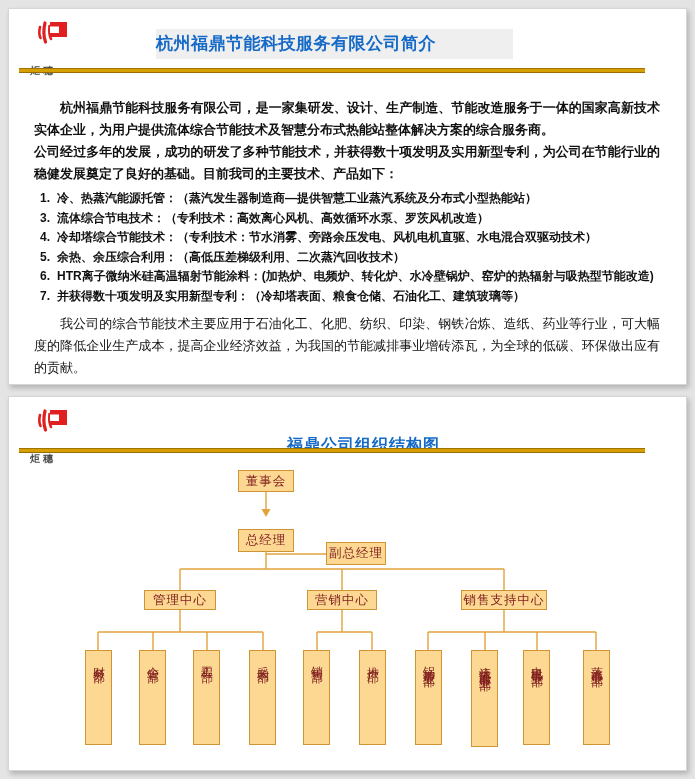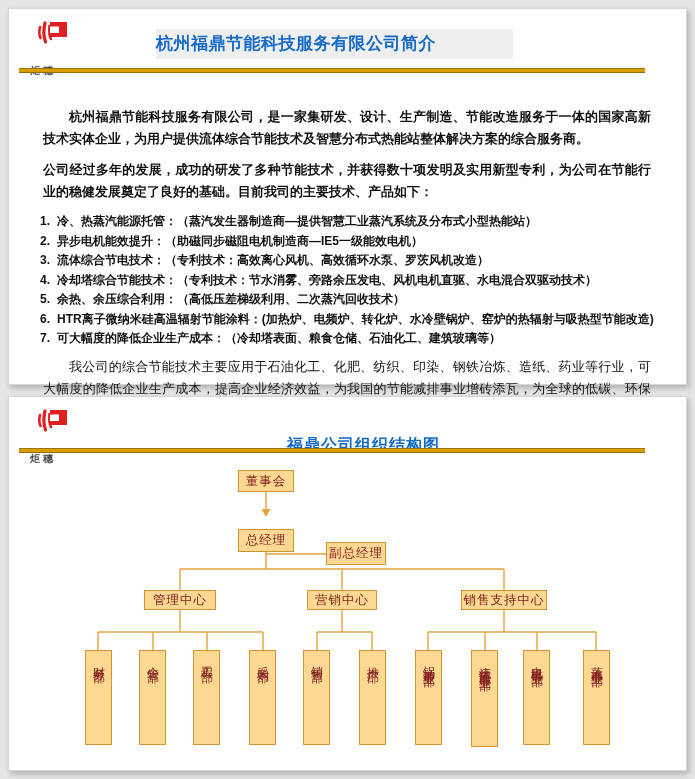--- a/index.html
+++ b/index.html
@@ -40,21 +40,21 @@
     background:linear-gradient(180deg,#a07200 0 22%,#d79e00 22% 78%,#9a6d00 78% 100%);
   }
   .card1 .gold-rule{top:59px;}
   .card2 .gold-rule{top:51px;}
 
   
   .body-text{
     position:absolute;left:25px;right:26px;top:88px;
     color:#111111;text-align:justify;
   }
-  .body-text p{margin:9px;font-size:13px;line-height:22px;}
+  .body-text p{margin:0;font-size:13px;line-height:22px;}
   .p-bold{font-weight:bold;}
   .indent{text-indent:2em;}
   .tech-list{margin:4px 0 0 0;padding:0;list-style:none;}
   .tech-list li{
     font-size:12px;line-height:19.5px;font-weight:bold;
     white-space:nowrap;overflow:hidden;
   }
   .tech-list .num{display:inline-block;width:17px;margin-left:6px;}
   .closing{margin-top:7px !important;}
 
@@ -104,26 +104,25 @@
     <h1>杭州福鼎节能科技服务有限公司简介</h1>
   </div>
 
   <div class="gold-rule"></div>
 
   <div class="body-text">
     <p class="indent p-bold">杭州福鼎节能科技服务有限公司，是一家集研发、设计、生产制造、节能改造服务于一体的国家高新技术实体企业，为用户提供流体综合节能技术及智慧分布式热能站整体解决方案的综合服务商。</p>
     <p class="p-bold">公司经过多年的发展，成功的研发了多种节能技术，并获得数十项发明及实用新型专利，为公司在节能行业的稳健发展奠定了良好的基础。目前我司的主要技术、产品如下：</p>
     <ol class="tech-list">
       <li><span class="num">1.</span><span>冷、热蒸汽能源托管：（蒸汽发生器制造商—提供智慧工业蒸汽系统及分布式小型热能站）</span></li>
-      <li><span class="num">2.</span><span>异步电机能效提升：（助磁同步磁阻电机制造商—IE5一级能效电机）</span></li>
       <li><span class="num">3.</span><span>流体综合节电技术：（专利技术：高效离心风机、高效循环水泵、罗茨风机改造）</span></li>
       <li><span class="num">4.</span><span>冷却塔综合节能技术：（专利技术：节水消雾、旁路余压发电、风机电机直驱、水电混合双驱动技术）</span></li>
       <li><span class="num">5.</span><span>余热、余压综合利用：（高低压差梯级利用、二次蒸汽回收技术）</span></li>
       <li><span class="num">6.</span><span>HTR离子微纳米硅高温辐射节能涂料：(加热炉、电频炉、转化炉、水冷壁锅炉、窑炉的热辐射与吸热型节能改造)</span></li>
-      <li><span class="num">7.</span><span>可大幅度的降低企业生产成本：（冷却塔表面、粮食仓储、石油化工、建筑玻璃等）</span></li>
+      <li><span class="num">7.</span><span>并获得数十项发明及实用新型专利：（冷却塔表面、粮食仓储、石油化工、建筑玻璃等）</span></li>
     </ol>
     <p class="indent closing">我公司的综合节能技术主要应用于石油化工、化肥、纺织、印染、钢铁冶炼、造纸、药业等行业，可大幅度的降低企业生产成本，提高企业经济效益，为我国的节能减排事业增砖添瓦，为全球的低碳、环保做出应有的贡献。</p>
   </div>
 </section>
 
 <section class="card card2">
   <div class="logo">
     <svg width="34" height="28" viewBox="0 0 34 28">
       <g fill="none" stroke="#e02020" stroke-linecap="round">
         <path d="M4 8 C3 12 3 16 4.5 19" stroke-width="2.6"></path>

